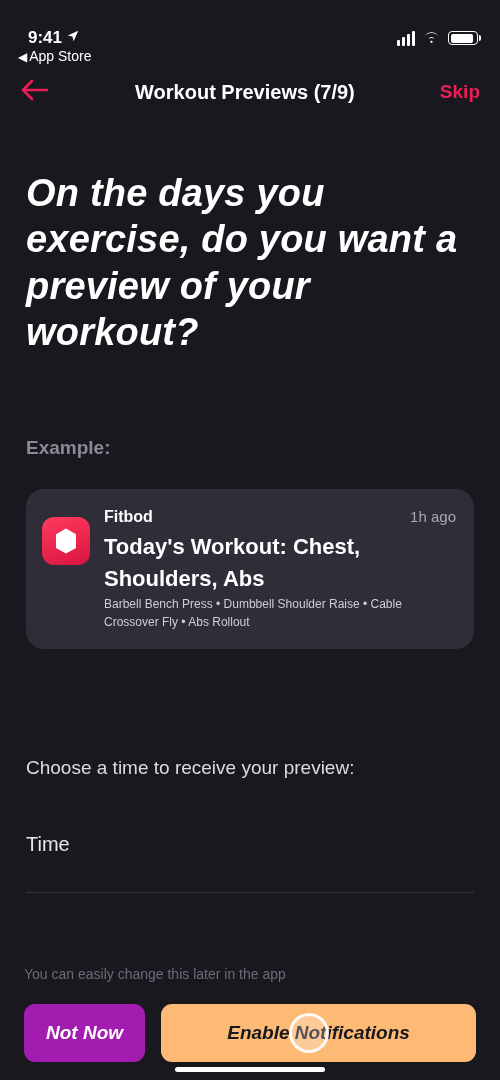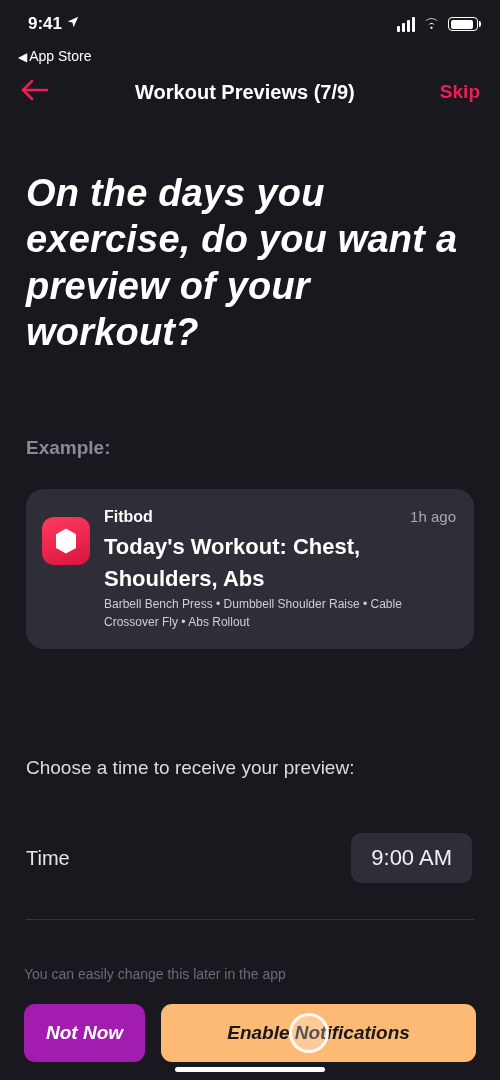--- a/index.html
+++ b/index.html
@@ -1,20 +1,20 @@
 <!DOCTYPE html>
 <html><head>
 <meta charset="utf-8">
 <style>
   * { margin: 0; padding: 0; box-sizing: border-box; }
   html, body { width: 500px; height: 1080px; background: #19181f; color: #fff; font-family: -apple-system, "SF Pro Display", "Helvetica Neue", Arial, sans-serif; overflow: hidden; }
   .screen { width: 500px; height: 1080px; position: relative; display: flex; flex-direction: column; }
 
   
-  .status-bar { height: 48px; display: flex; align-items: center; justify-content: space-between; padding: 0 22px 0 28px; font-size: 17px; font-weight: 600; }
+  .status-bar { height: 48px; display: flex; align-items: flex-end; justify-content: space-between; padding: 0 22px 0 28px; font-size: 17px; font-weight: 600; }
   .status-left { display: flex; align-items: center; gap: 4px; }
   .status-right { display: flex; align-items: center; gap: 7px; }
   .loc-arrow { font-size: 15px; transform: translateY(-1px); }
   .back-app { padding: 0 0 4px 18px; font-size: 14px; color: #fff; display: flex; align-items: center; gap: 2px; }
   .back-app-caret { font-size: 12px; transform: translateY(1px); }
   .sig-bars { display: flex; align-items: flex-end; gap: 2px; }
   .sig-bars span { width: 3px; background: #fff; border-radius: 1px; display: block; }
   .sig-bars span:nth-child(1){height:6px}.sig-bars span:nth-child(2){height:9px}.sig-bars span:nth-child(3){height:12px}.sig-bars span:nth-child(4){height:15px}
   .wifi { font-size: 17px; }
   .battery { width: 30px; height: 14px; border: 1.5px solid #fff; border-radius: 4px; position: relative; }
@@ -124,21 +124,20 @@
         </div>
         <div class="notif-title">Today's Workout: Chest, Shoulders, Abs</div>
         <div class="notif-detail">Barbell Bench Press • Dumbbell Shoulder Raise • Cable Crossover Fly • Abs Rollout</div>
       </div>
     </div>
 
     <div class="choose">Choose a time to receive your preview:</div>
 
     <div class="time-row">
       <span class="time-label">Time</span>
-      <span class="time-pill">9:00 AM</span>
     </div>
 
     <div class="divider"></div>
   </div>
 
   <div class="footer">
     <div class="hint">You can easily change this later in the app</div>
     <div class="btns">
       <div class="btn btn-secondary">Not Now</div>
       <div class="btn btn-primary">

